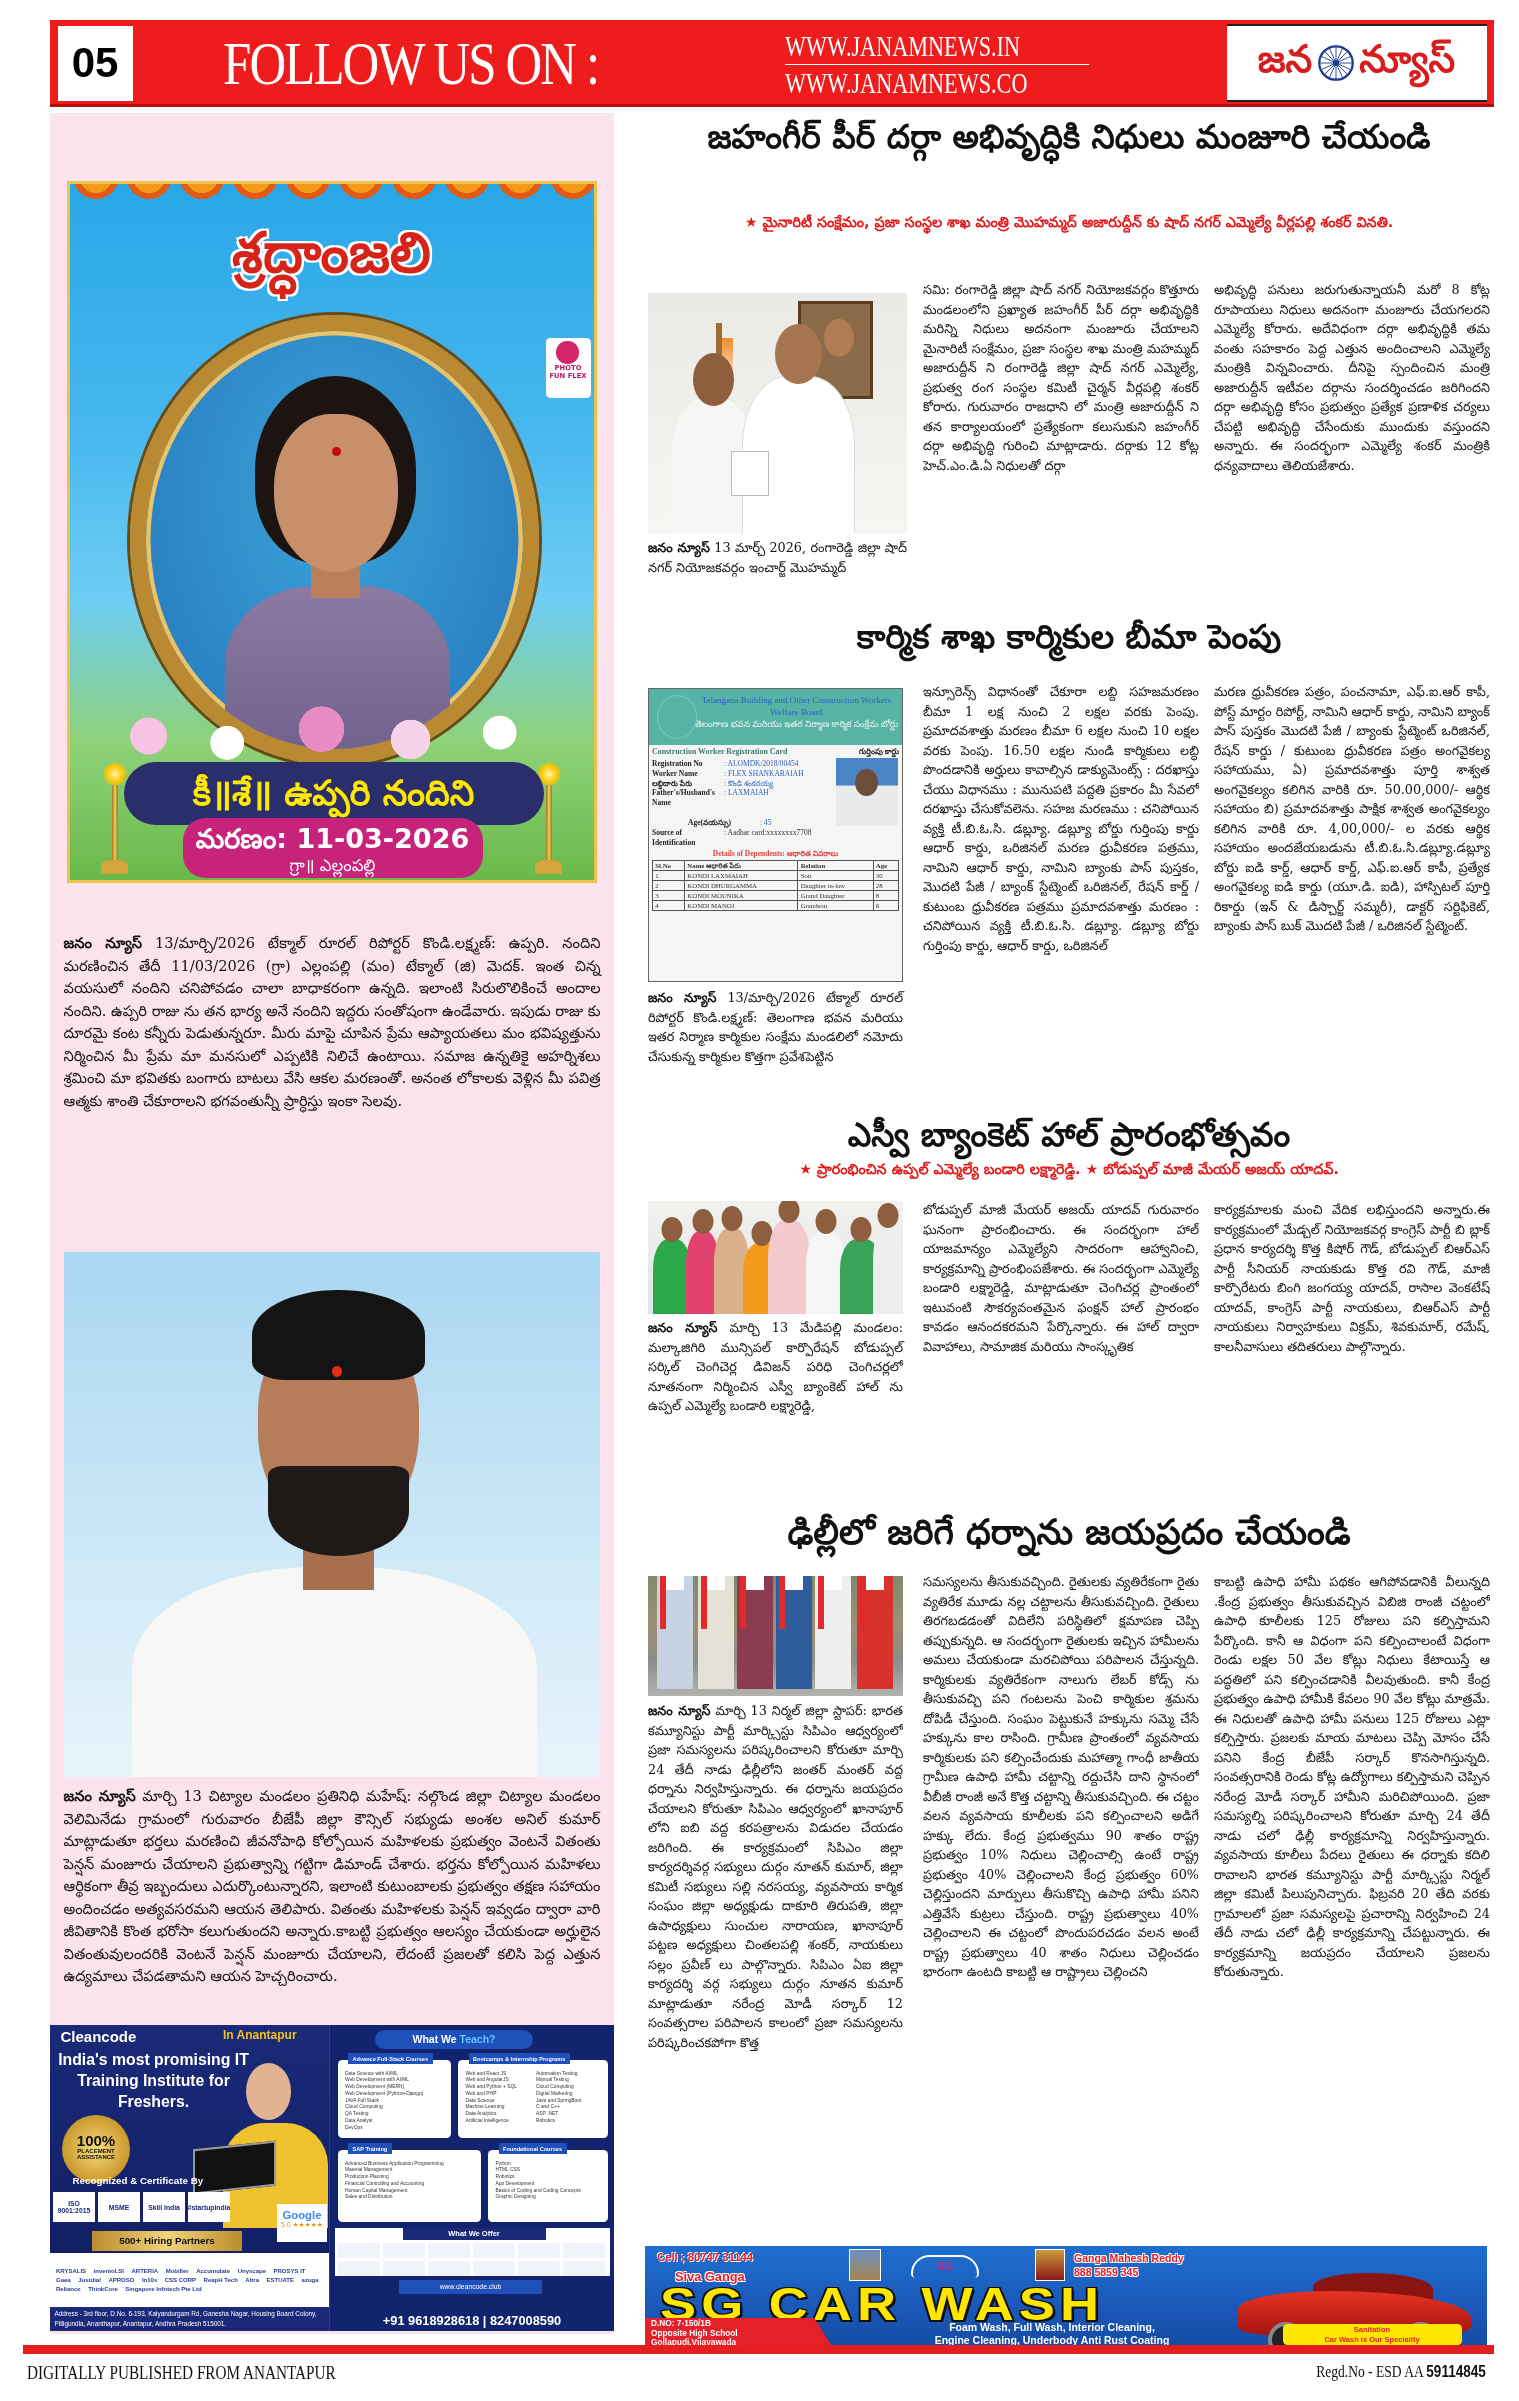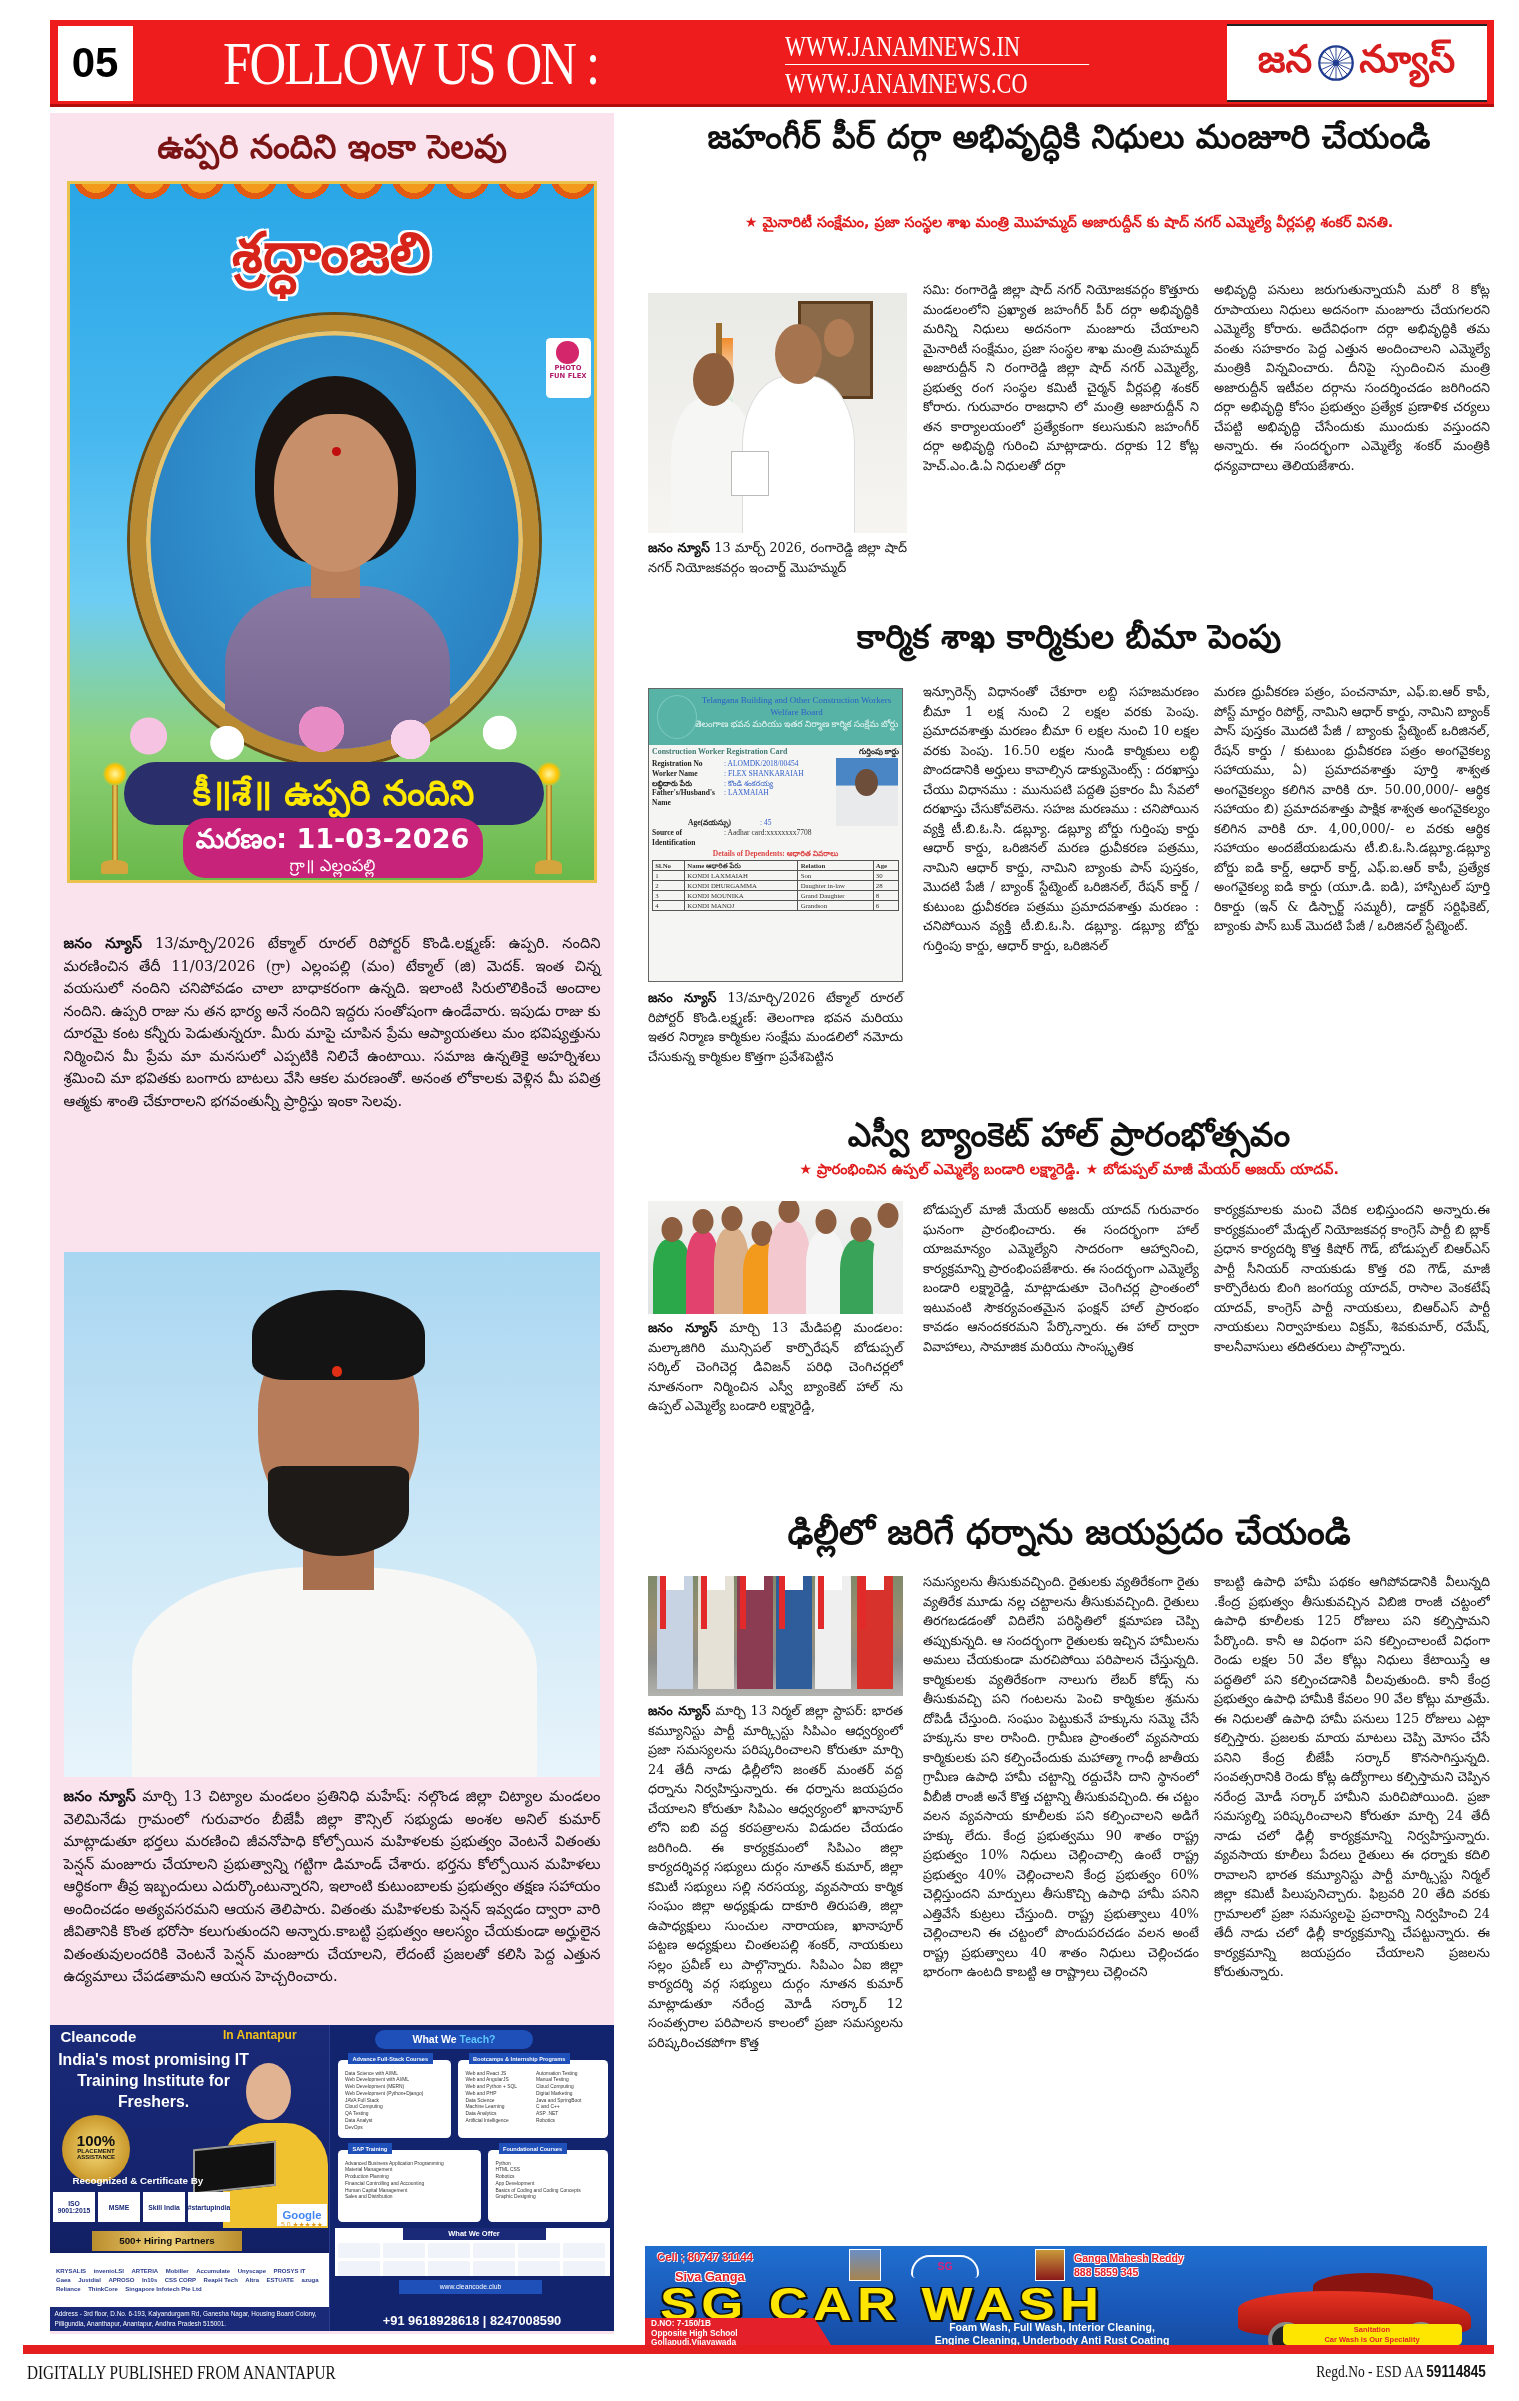--- a/index.html
+++ b/index.html
@@ -151,21 +151,21 @@
   .cc-seal b { display: block; font-size: 15px; line-height: 15px; }
   .cc-seal span { display: block; font-size: 6px; font-weight: bold; }
   .cc-woman { position: absolute; left: 143px; top: 30px; width: 135px; height: 165px; }
   .cc-woman .face { position: absolute; left: 53px; top: 7.5px; width: 45px; height: 57px; background: #e2b393; border-radius: 50%; }
   .cc-woman .hair { position: absolute; left: 42px; top: 0; width: 68px; height: 113px; background: #6a3f23; border-radius: 45% 45% 20% 20%; z-index: -1; }
   .cc-woman .top { position: absolute; left: 30px; top: 68px; width: 105px; height: 105px; background: #f1c230; border-radius: 40% 40% 0 0; }
   .cc-woman .laptop { position: absolute; left: 0; top: 90px; width: 83px; height: 45px; background: #111; border: 2.3px solid #999; transform: skewY(-6deg); }
   .cc-recog { position: absolute; left: 22.5px; top: 150px; color: #fff; font-size: 9.8px; font-weight: bold; font-family: "Liberation Sans", sans-serif; }
   .cc-certs { position: absolute; left: 3px; top: 167px; display: flex; gap: 3px; }
   .cc-cert { width: 42px; height: 30px; background: #fff; font-size: 6.8px; font-weight: bold; color: #1a2a78; display: flex; align-items: center; justify-content: center; text-align: center; font-family: "Liberation Sans", sans-serif; }
-  .cc-google { position: absolute; left: 227px; top: 179px; width: 50px; height: 22px; background: #fff; text-align: center; font-family: "Liberation Sans", sans-serif; }
+  .cc-google { position: absolute; left: 227px; top: 179px; width: 50px; height: 38px; background: #fff; text-align: center; font-family: "Liberation Sans", sans-serif; }
   .cc-google b { display: block; color: #4285f4; font-size: 11.3px; padding-top: 4.5px; }
   .cc-google span { display: block; color: #e19b1a; font-size: 6.8px; }
   .cc-hiring { position: absolute; left: 42px; top: 206px; width: 150px; height: 19.5px; background: linear-gradient(90deg, #b98d2c, #f2d37b, #b98d2c); color: #111; font-size: 9.8px; font-weight: bold; text-align: center; line-height: 19.5px; font-family: "Liberation Sans", sans-serif; }
   .cc-partners { position: absolute; left: 0; top: 228px; width: 279px; height: 54px; background: #fff; display: flex; flex-wrap: wrap; align-content: center; gap: 3px 7.5px; padding: 3px 6px; }
   .cc-partner { font-size: 6px; font-weight: bold; color: #2a3c8e; font-family: "Liberation Sans", sans-serif; }
   .cc-address { position: absolute; left: 0; bottom: 0; width: 279px; height: 24px; background: #1a2a78; color: #fff; font-size: 6.4px; line-height: 10.5px; padding: 1.5px 4.5px; font-family: "Liberation Sans", sans-serif; }
   .cc-teach { position: absolute; left: 45px; top: 4.5px; width: 158px; height: 19.5px; border-radius: 9.8px; background: #1f4fb8; color: #fff; font-weight: bold; font-size: 10.5px; text-align: center; line-height: 19.5px; font-family: "Liberation Sans", sans-serif; }
   .cc-teach .hl { color: #5ec8ff; }
   .cc-box { position: absolute; background: #fff; border-radius: 4.5px; font-family: "Liberation Sans", sans-serif; color: #333; }
   .cc-box .ttl { position: absolute; left: 10.5px; top: -6.8px; background: #1f4fb8; color: #fff; font-size: 5.6px; font-weight: bold; padding: 2.3px 4.5px; }
@@ -282,21 +282,20 @@
           <line x1="34" y1="5" x2="16" y2="45"></line>
         <line x1="5" y1="16" x2="45" y2="34"></line>
           <line x1="45" y1="16" x2="5" y2="34"></line>
       </g>
     </svg>
     <span class="logo-text">న్యూస్</span>
   </div>
 </header>
 
 <section class="left-col">
-  <h2 class="left-headline">ఉప్పరి నందిని ఇంకా సెలవు</h2>
 
   <div class="obit-card">
     <div class="garland"></div>
     <div class="shraddhanjali">శ్రద్ధాంజలి</div>
     <div class="frame-ring">
       <div class="portrait-woman">
         <div class="pw-hair"></div>
         <div class="pw-saree"></div>
         <div class="pw-neck"></div>
         <div class="pw-face"></div>

